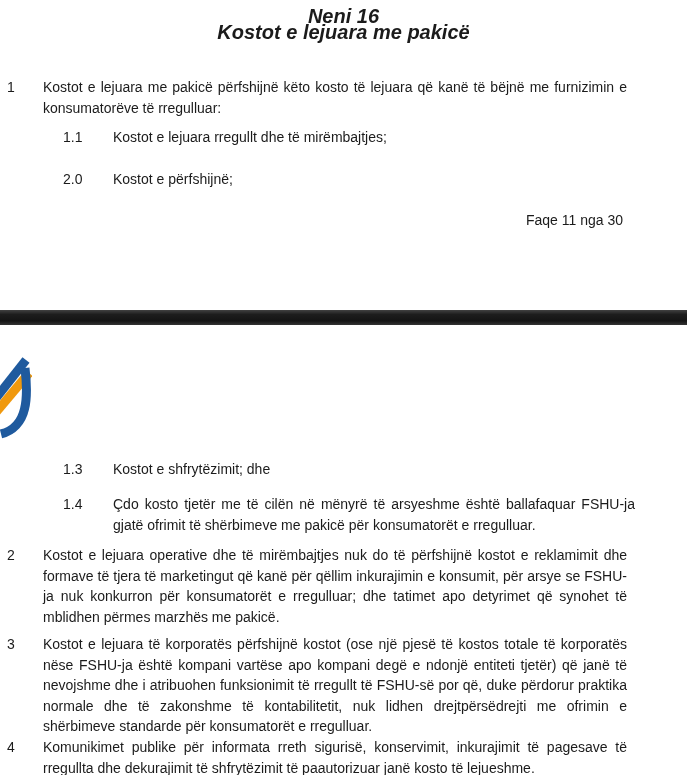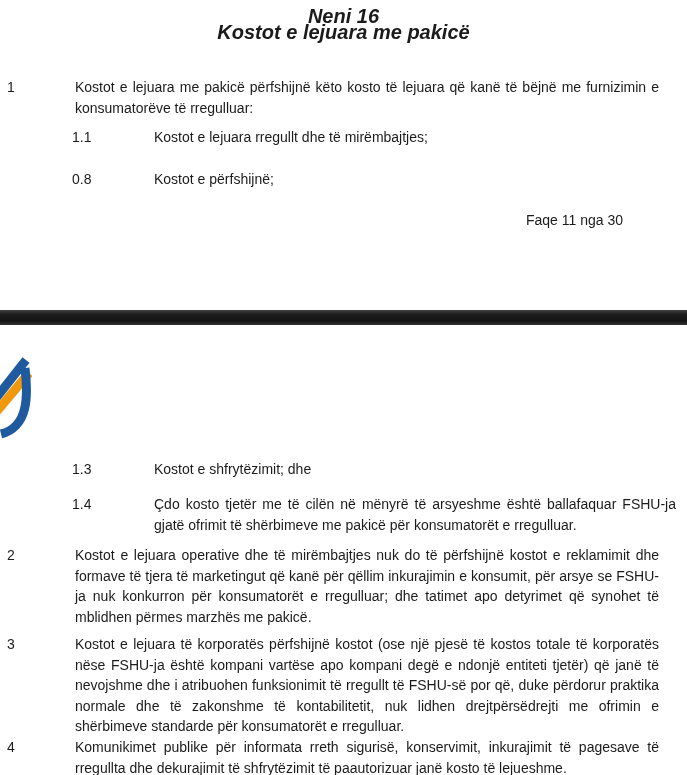--- a/index.html
+++ b/index.html
@@ -30,26 +30,25 @@
     display: flex;
     font-size: 14px;
     line-height: 20.6px;
   }
   .row .num {
     flex: 0 0 auto;
     text-align: left;
   }
   .row .body {
     text-align: justify;
-    margin-left: 32px;
   }
   .main-row { left: 7px; }
   .main-row .num { width: 36px; }
   .main-row .body { width: 584px; }
-  .sub-row { left: 72px; }
+  .sub-row { left: 63px; }
   .sub-row .num { width: 50px; }
   .sub-row .body { width: 522px; }
   .page-footer {
     position: absolute;
     top: 211px;
     right: 64px;
     font-size: 14px;
     line-height: 18px;
   }
   .page-separator {
@@ -81,21 +80,21 @@
     <span class="num">1</span>
     <span class="body">Kostot e lejuara me pakicë përfshijnë këto kosto të lejuara që kanë të bëjnë me furnizimin e konsumatorëve të rregulluar:</span>
   </div>
 
   <div class="row sub-row" style="top:127px">
     <span class="num">1.1</span>
     <span class="body">Kostot e lejuara rregullt dhe të mirëmbajtjes;</span>
   </div>
 
   <div class="row sub-row" style="top:169px">
-    <span class="num">0.8</span>
+    <span class="num">2.0</span>
     <span class="body">Kostot e përfshijnë;</span>
   </div>
 
   <div class="page-footer">Faqe 11 nga 30</div>
 
   <div class="page-separator"></div>
 
   <svg class="logo" viewBox="0 0 32 86" xmlns="http://www.w3.org/2000/svg">
     <path d="M -8 48 L 26 5" stroke="#1f5a9e" stroke-width="9" fill="none"></path>
     <path d="M -8 62 L 29 18" stroke="#f0990e" stroke-width="9" fill="none"></path>

